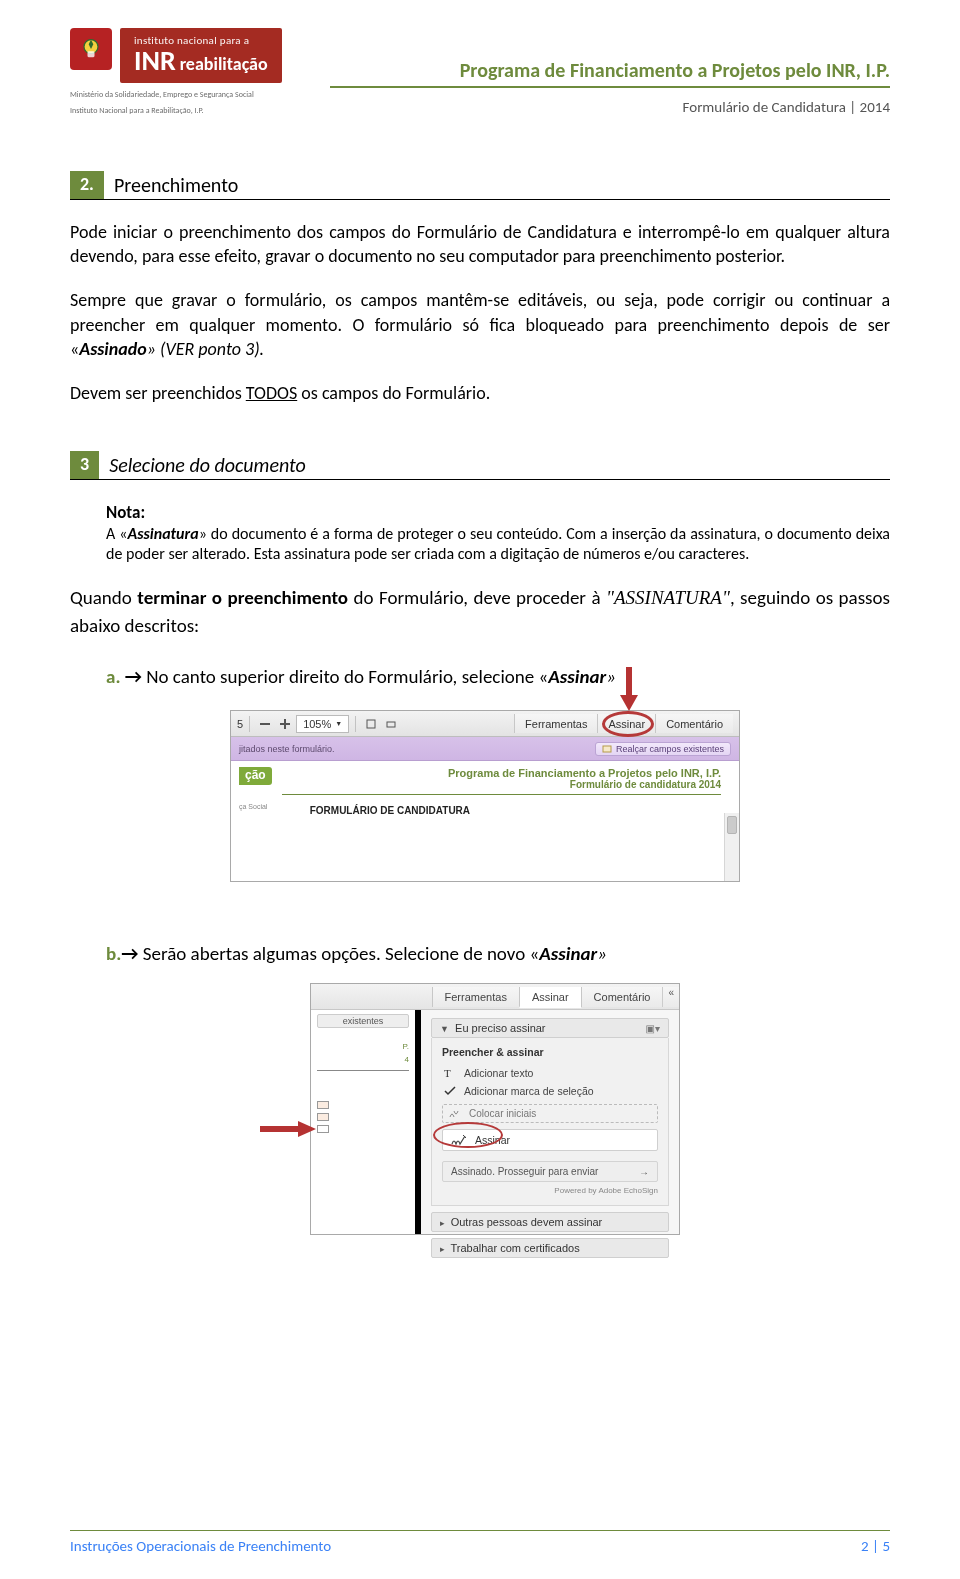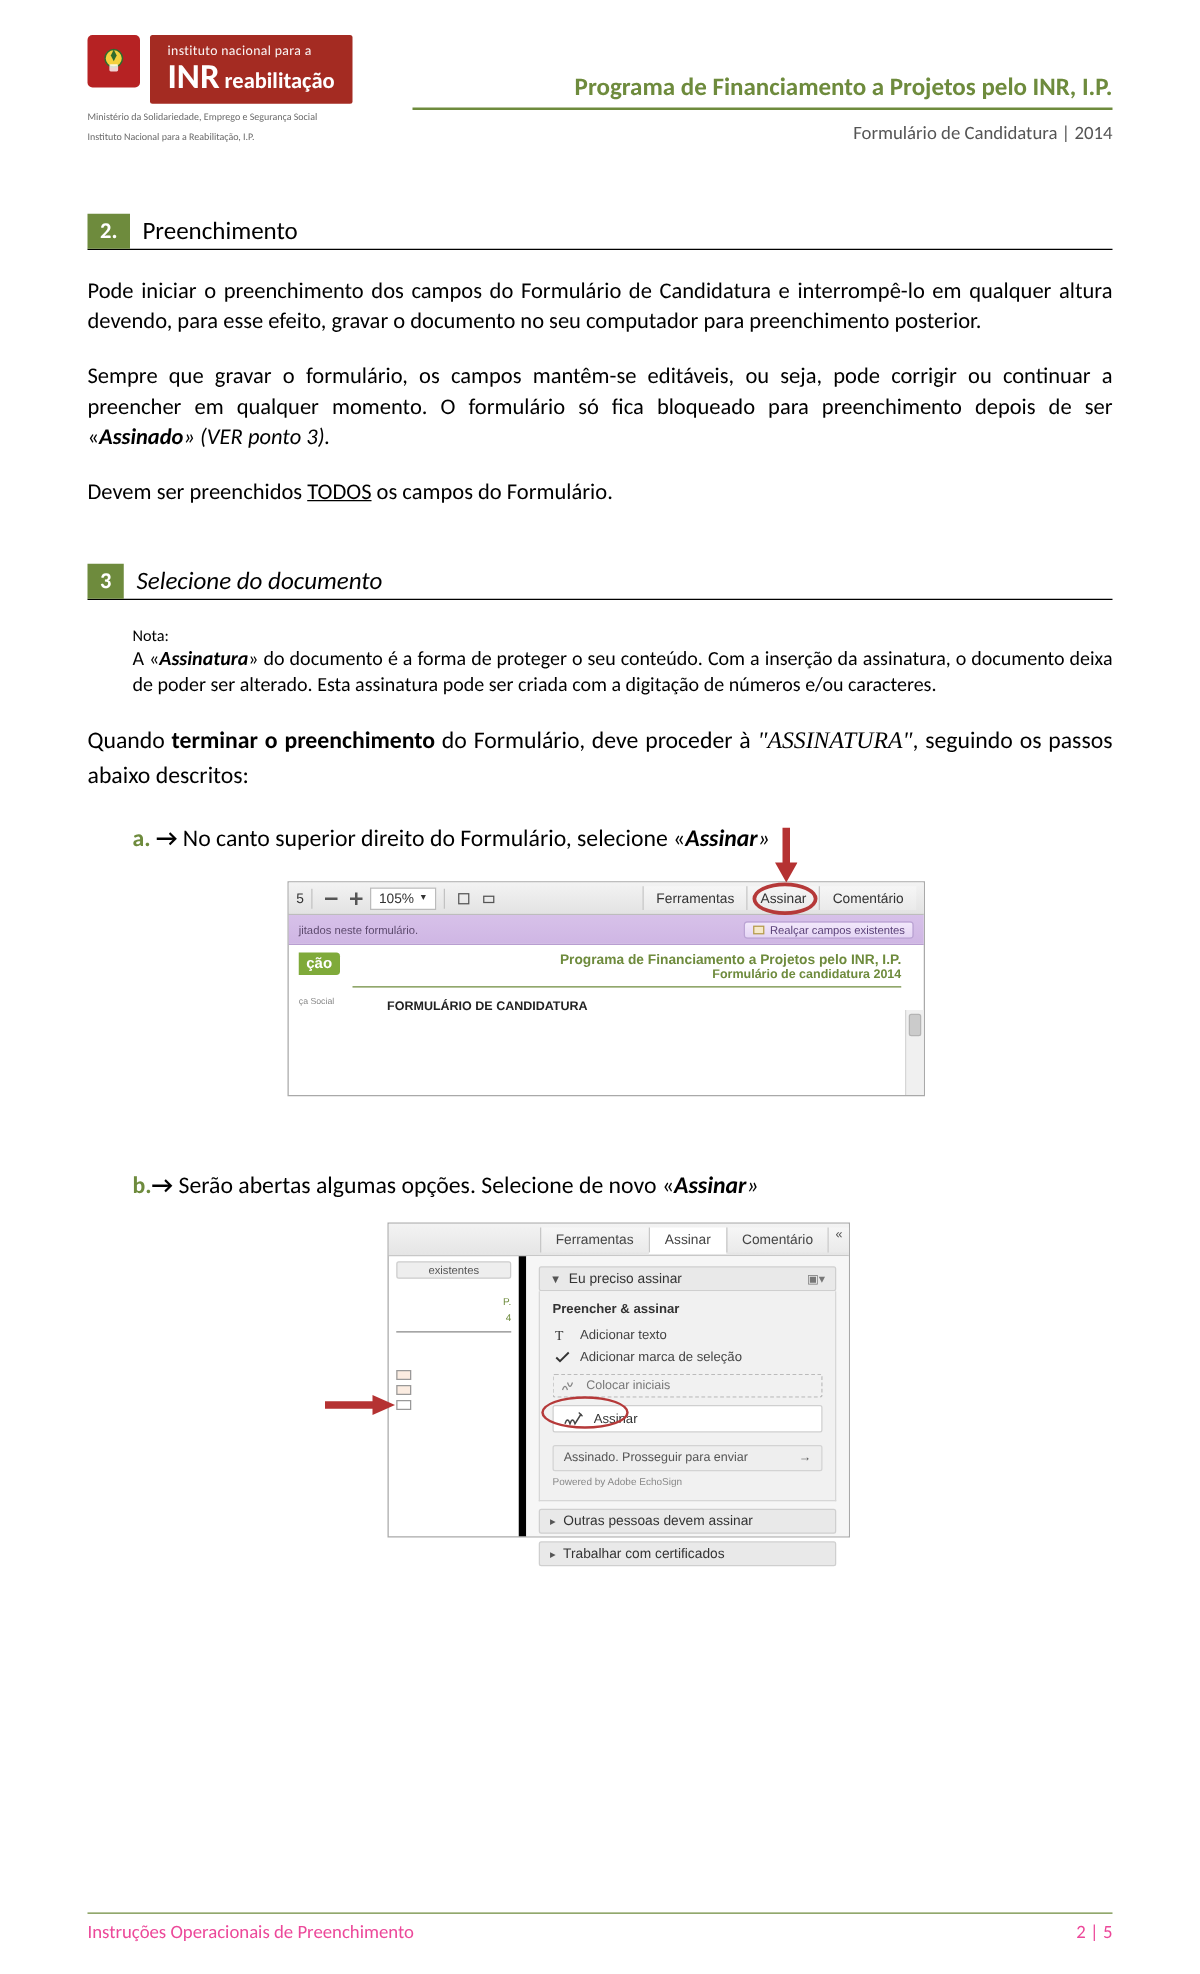--- a/index.html
+++ b/index.html
@@ -44,21 +44,21 @@
   }
   .section-num {
     background: #6e8b3d; color: #fff; font-weight: 600;
     font-size: 18px; padding: 2px 10px; min-width: 28px; text-align: center;
   }
   .section-title { font-size: 20px; padding: 2px 10px; }
   .section-title.italic { font-style: italic; }
   .body-text { font-size: 18px; line-height: 1.35; margin-top: 20px; text-align: justify; }
   .u { text-decoration: underline; }
   .note-block { margin: 22px 0 0 36px; font-size: 16px; text-align: justify; line-height: 1.3; }
-  .note-label { font-weight: 400; font-size: 13px; }
+  .note-label { font-weight: 700; font-size: 17px; }
   .lead-line { font-size: 19px; line-height: 1.45; text-align: justify; }
   .assinatura-quote { font-family: "Times New Roman", serif; font-style: italic; }
   .step { margin-top: 26px; font-size: 19px; }
   .step-letter { color: #6e8b3d; font-weight: 700; }
   .arrow { font-weight: 700; }
   
   .shot-wrap-a { margin: 22px 0 0 160px; position: relative; width: 510px; }
   .shot-a { border: 1px solid #a9a9a9; background: #fff; font-family: Tahoma, Arial, sans-serif; }
   .toolbar-a {
     display: flex; align-items: center; height: 26px;
@@ -128,30 +128,30 @@
   .right-pane { flex: 1; background: #f6f6f6; padding: 8px 10px; font-size: 11px; color: #333; position: relative;}
   .accordion { background: #e9e9e9; border: 1px solid #cfcfcf; border-radius: 2px; padding: 3px 8px; font-size: 11px; display: flex; align-items: center; justify-content: space-between;}
   .accordion .tri { font-size: 9px; color: #555;}
   .acc-open { background: #f1f1f1; border: 1px solid #d7d7d7; border-top: none; padding: 8px 10px 10px 10px;}
   .sub-h { font-weight: 700; font-size: 10.5px; margin-bottom: 6px;}
   .opt { display: flex; align-items: center; gap: 8px; padding: 3px 2px; font-size: 10.5px; color: #444;}
   .opt svg { width: 12px; height: 12px; flex-shrink: 0; }
   .dotted-row { border: 1px dashed #bbb; border-radius: 2px; padding: 3px 6px; font-size: 10px; display: flex; align-items: center; gap: 6px; color: #777; margin-top: 4px;}
   .pen-row { border: 1px solid #cfcfcf; border-radius: 2px; padding: 4px 8px; font-size: 10.5px; display: flex; align-items: center; gap: 8px; margin-top: 6px; background: #fff; cursor: pointer;}
   .gray-band { background: #eee; border: 1px solid #d3d3d3; border-radius: 2px; padding: 4px 8px; font-size: 10px; display: flex; align-items: center; justify-content: space-between; margin-top: 10px; color: #555;}
-  .powered { font-size: 8px; color: #888; text-align: left; margin-top: 4px;}
+  .powered { font-size: 8px; color: #888; text-align: right; margin-top: 4px;}
   .acc-closed { margin-top: 6px;}
   .oval-mark-b {
     position: absolute; border: 2.5px solid #b53939; border-radius: 50%;
     width: 70px; height: 26px; pointer-events: none;
   }
   .red-arrow-b { position: absolute; width: 56px; height: 16px; }
   
   .footer-line { border: none; border-top: 1.5px solid #6e8b3d; margin: 0; }
-  .footer-row { display: flex; justify-content: space-between; font-size: 15px; color: #ec4899; padding-top: 6px;}
+  .footer-row { display: flex; justify-content: space-between; font-size: 15px; color: #3b82f6; padding-top: 6px;}
   .footer { position: absolute; bottom: 24px; left: 70px; right: 70px;}
 </style>
 </head>
 <body>
 
 <div class="page">
 
   <div class="header-row">
     <div class="logo-block">
       <div class="emblem-row">

